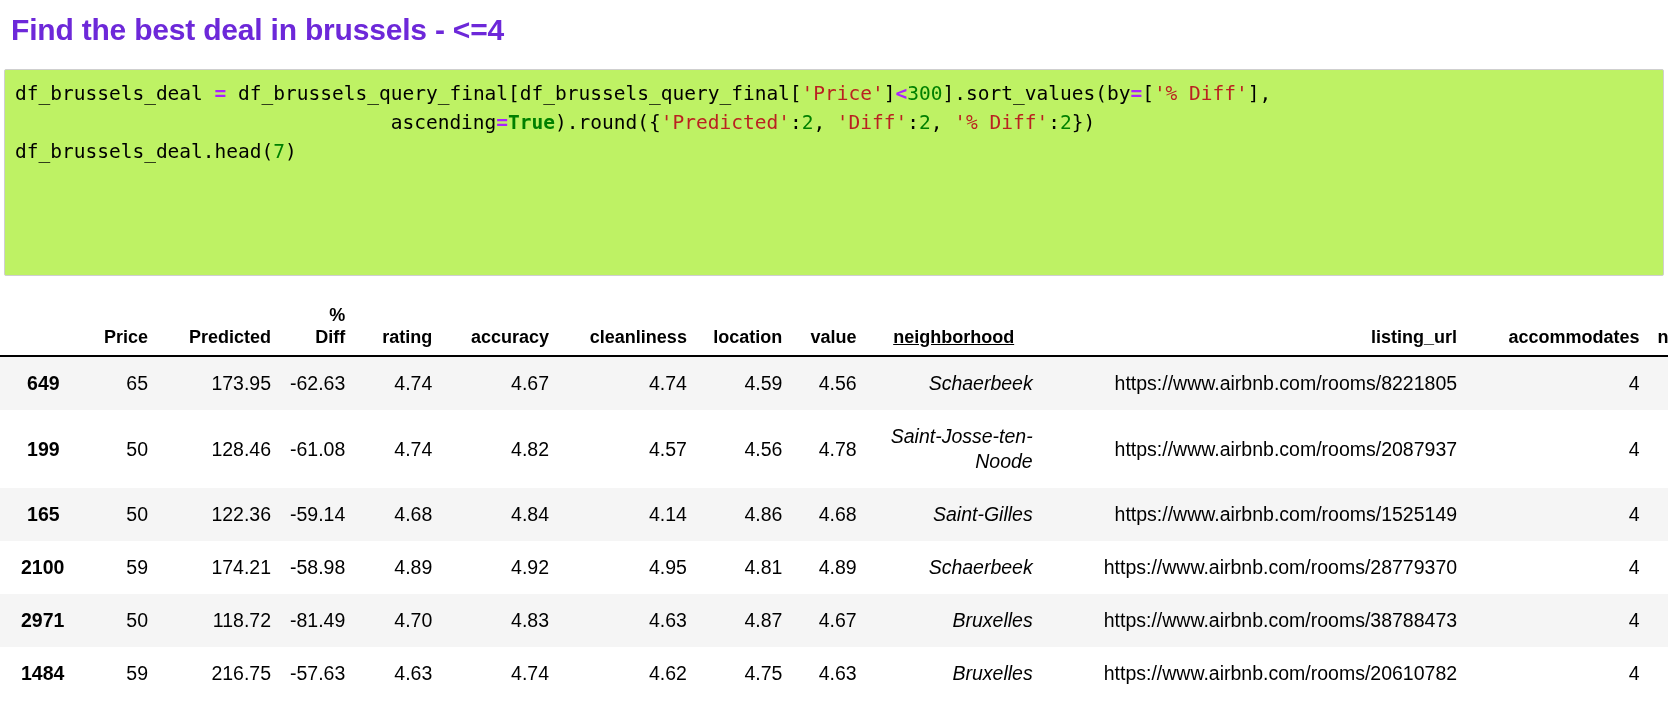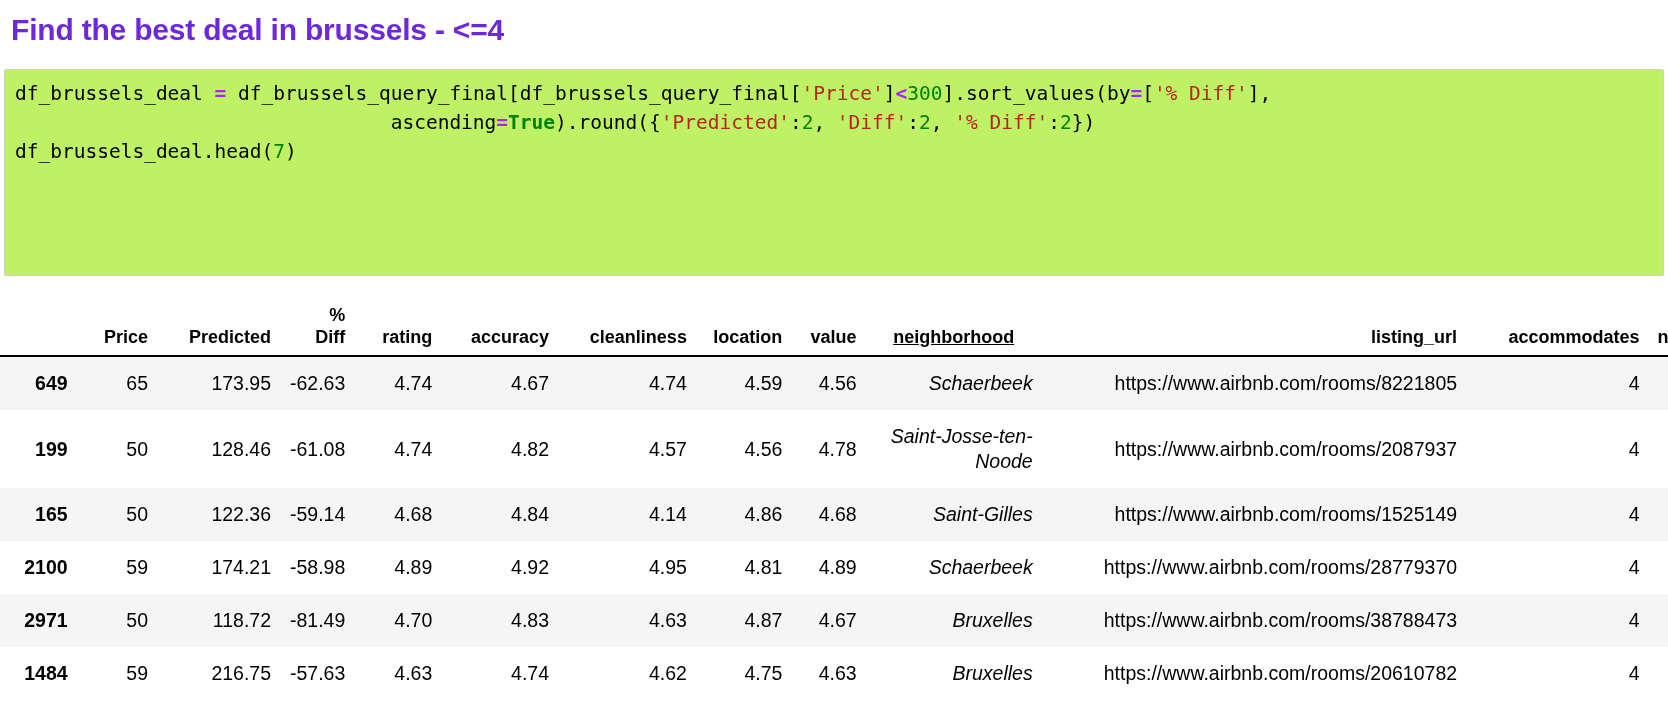--- a/index.html
+++ b/index.html
@@ -74,21 +74,21 @@
     text-align: right;
     vertical-align: bottom;
     padding: 0 9px 7px 9px;
     line-height: 22px;
     white-space: normal;
   }
   table.dataframe tbody th {
     border: none;
     font-weight: bold;
     text-align: right;
-    padding: 14px 13px;
+    padding: 14px 21px;
     white-space: nowrap;
   }
   table.dataframe tbody td {
     border: none;
     text-align: right;
     padding: 14px 9px;
     vertical-align: middle;
     line-height: 25px;
   }
   table.dataframe tbody tr:nth-child(odd) { background: #f5f5f5; }

